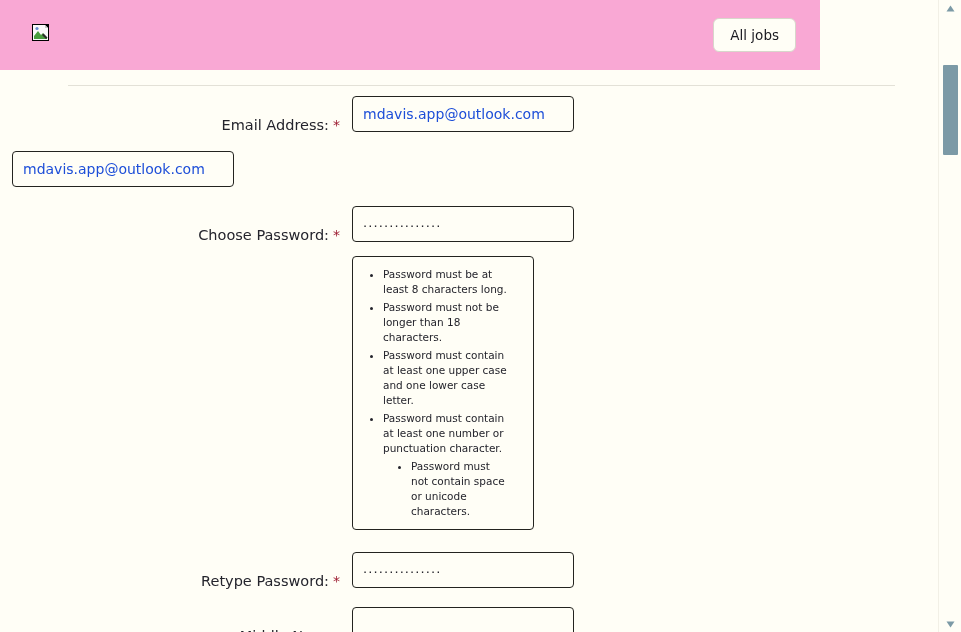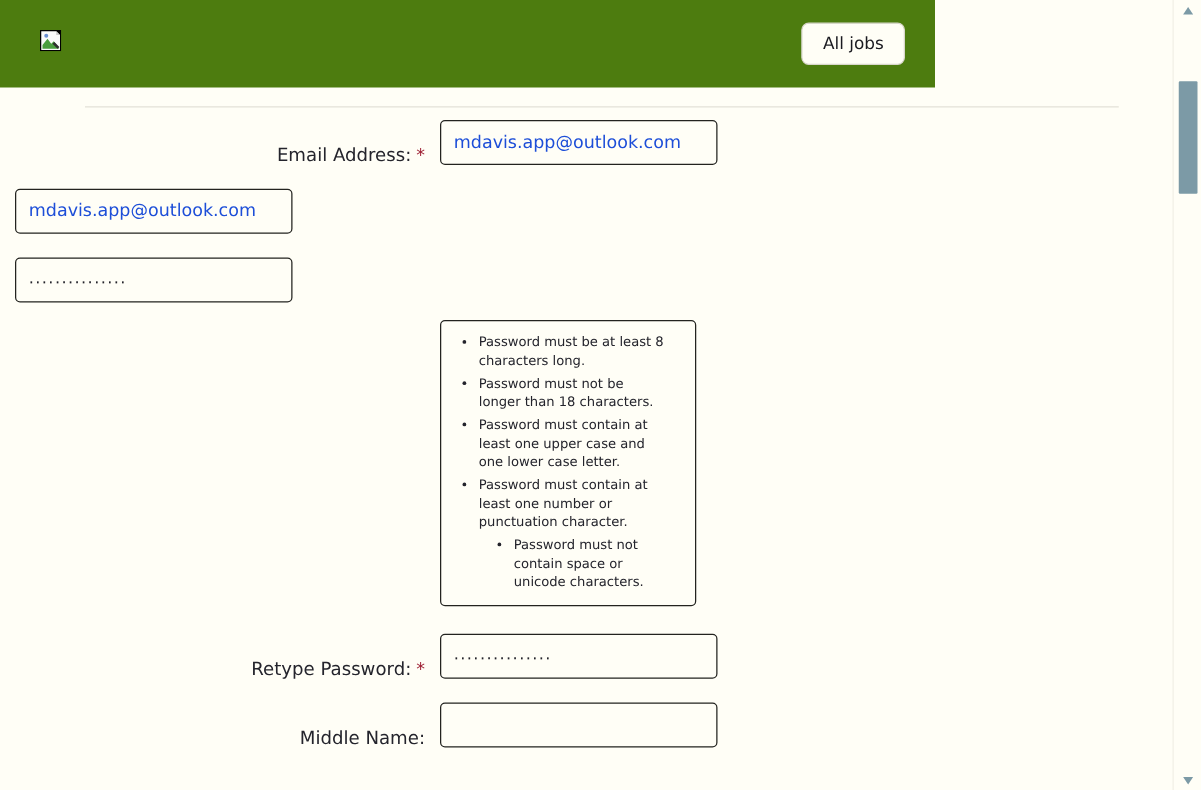--- a/index.html
+++ b/index.html
@@ -28,23 +28,23 @@
     left: 0;
     width: 938px;
     height: 632px;
     background: #fffef6;
     overflow: hidden;
   }
 
   
   .site-header {
     position: relative;
-    width: 748px;
+    width: 820px;
     height: 70px;
-    background: #4d7c0f;
+    background: #f9a8d4;
     display: flex;
     align-items: center;
   }
   .brand-logo {
     position: absolute;
     left: 32px;
     top: 24px;
     width: 17px;
     height: 17px;
     display: block;
@@ -152,21 +152,21 @@
 
   
   .rules-row {
     position: relative;
     display: flex;
     margin-top: -5px;
     margin-bottom: 20px;
   }
   .rules-spacer { width: 352px; }
   .rules-box {
-    width: 205px;
+    width: 182px;
     box-sizing: border-box;
     background: #fffef6;
     border: 1px solid #23231f;
     border-radius: 4px;
     padding: 10px 24px 10px 4px;
   }
   .rules-box ul {
     margin: 0;
     padding: 0 0 0 26px;
     list-style-type: disc;
@@ -253,20 +253,23 @@
         </div>
       </div>
 
       <div class="form-row">
         <div class="field-control">
           <input class="text-input" type="text" value="mdavis.app@outlook.com" style="">
         </div>
       </div>
 
       <div class="form-row">
+        <div class="field-label">
+          <span>Choose Password:</span><span class="req-star">*</span>
+        </div>
         <div class="field-control">
           <div class="password-dots">
             <span>···············</span>
           </div>
         </div>
       </div>
 
       <div class="rules-row">
         <div class="rules-spacer"></div>
         <div class="rules-box">

